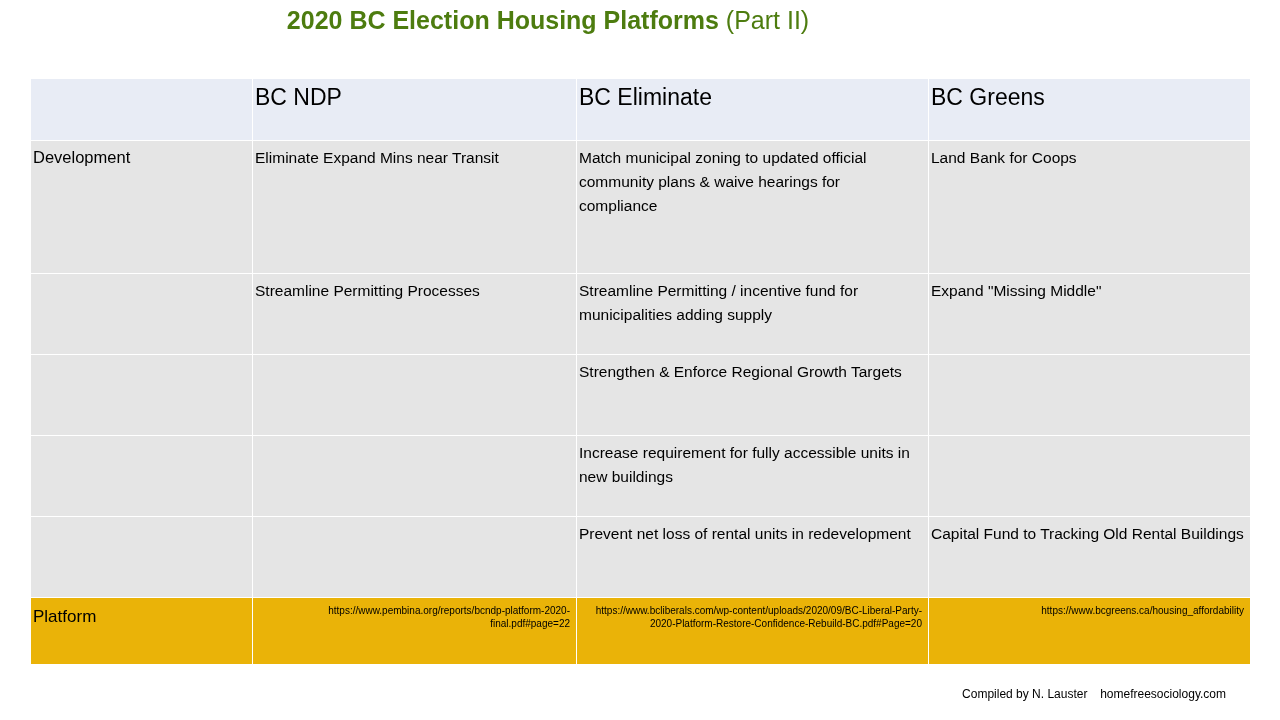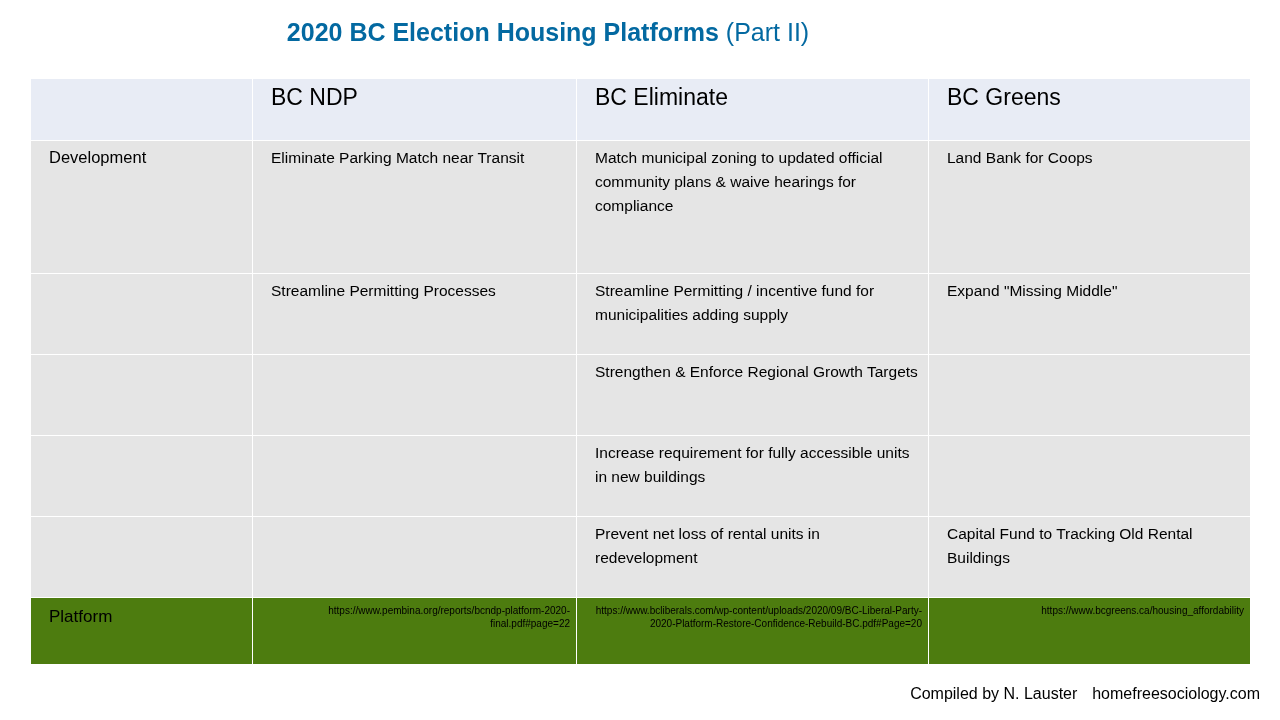--- a/index.html
+++ b/index.html
@@ -13,46 +13,46 @@
     font-family: "Liberation Sans", sans-serif;
     color: #000000;
     overflow: hidden;
     position: relative;
   }
 
   
   .slide-title {
     position: absolute;
     left: 0;
-    top: 16px;
+    top: 4px;
     width: 1096px;
     text-align: center;
     font-size: 25px;
     line-height: 32px;
-    color: #0369a1;
+    color: #4d7c0f;
     white-space: nowrap;
   }
   .slide-title .t-bold { font-weight: bold; }
   .slide-title .t-reg  { font-weight: normal; }
 
   
   .platform-table {
     position: absolute;
     left: 30px;
     top: 78px;
     width: 1220px;
     border-collapse: collapse;
     table-layout: fixed;
     font-size: 15.5px;
   }
   .platform-table td,
   .platform-table th {
     border: 1px solid #ffffff;
     vertical-align: top;
-    padding: 5px 6px 4px 18px;
+    padding: 5px 6px 4px 2px;
     text-align: left;
     font-weight: normal;
   }
   .col-label  { width: 222px; }
   .col-ndp    { width: 324px; }
   .col-lib    { width: 352px; }
   .col-green  { width: 322px; }
 
   thead th {
     background: #e8ecf5;
@@ -70,44 +70,44 @@
     line-height: 24px;
   }
   tbody tr.r1 td { height: 123px; }
   tbody tr.r2 td { height: 71px; }
   tbody tr.r3 td { height: 71px; margin-left: 26px; }
   tbody tr.r4 td { height: 47px; }
   tbody tr.r5 td { height: 71px; }
   tbody tr.r6 td { height: 71px; }
 
   tbody tr.platform-row td {
-    background: #4d7c0f;
+    background: #eab308;
     height: 54px;
   }
   tbody tr.platform-row td.label-cell {
     font-size: 17px;
     line-height: 22px;
     padding-top: 8px;
   }
   tbody tr.platform-row td.url-cell {
     font-size: 10px;
     line-height: 12.5px;
     padding-top: 7px;
     word-break: break-word;
     text-align: right;
   }
 
   td.label-cell { font-size: 16.5px; line-height: 22px; }
 
   
   .credit {
     position: absolute;
-    right: 20px;
+    right: 54px;
     bottom: 16px;
-    font-size: 16px;
+    font-size: 12px;
     line-height: 20px;
     color: #000000;
     white-space: nowrap;
   }
   .credit .credit-sep { display: inline-block; width: 6px; }
 </style>
 </head>
 <body>
 
 <div class="slide-title">
@@ -126,21 +126,21 @@
     <tr>
       <th class="hdr-blank"></th>
       <th>BC NDP</th>
       <th>BC Eliminate</th>
       <th>BC Greens</th>
     </tr>
   </thead>
   <tbody>
     <tr class="r1">
       <td class="label-cell">Development</td>
-      <td>Eliminate Parking Match near Transit</td>
+      <td>Eliminate Expand Mins near Transit</td>
       <td>Match municipal zoning to updated official community plans &amp; waive hearings for compliance</td>
       <td>Land Bank for Coops</td>
     </tr>
     <tr class="r2">
       <td class="label-cell"></td>
       <td>Streamline Permitting Processes</td>
       <td>Streamline Permitting  / incentive fund for municipalities adding supply</td>
       <td>Expand "Missing Middle"</td>
     </tr>
     <tr class="r3">

